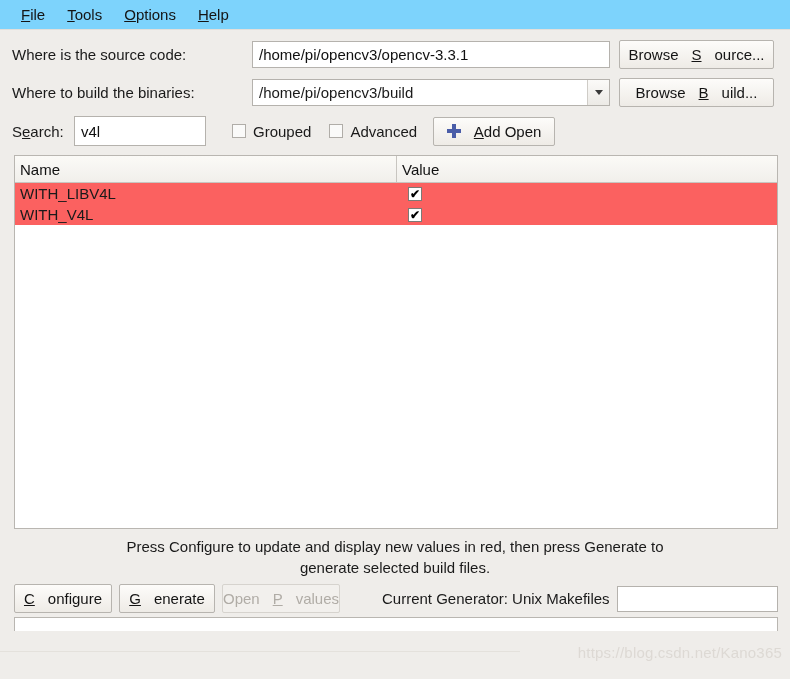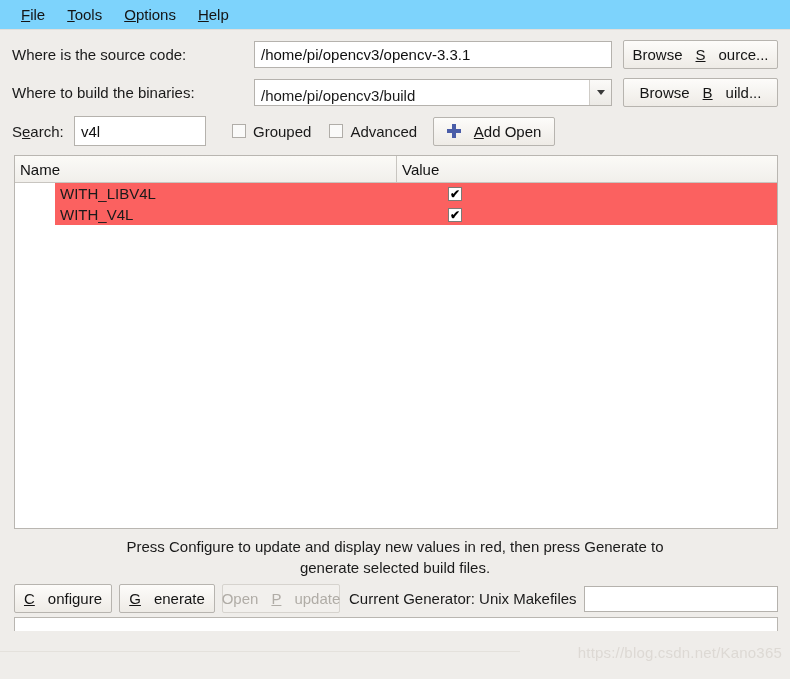--- a/index.html
+++ b/index.html
@@ -32,21 +32,20 @@
     cursor: default;
   }
   .menu-item .mn { text-decoration: underline; }
 
   
   .row {
     display: flex;
     align-items: center;
     padding: 0 12px;
     height: 38px;
-    justify-content: space-between;
   }
   .row-label {
     font-size: 15px;
     color: #1a1a1a;
     white-space: nowrap;
   }
   .mn { text-decoration: underline; }
 
   .textfield {
     background: #ffffff;
@@ -64,21 +63,21 @@
     position: relative;
     display: flex;
     align-items: stretch;
     border: 1px solid #b5b2ad;
     background: #fff;
     height: 27px;
   }
   .combo .cval {
     flex: 1;
     display: flex; align-items: center;
-    padding: 16px 6px;
+    padding: 9px 6px;
     font-size: 15px;
     white-space: nowrap; overflow: hidden; border-radius: 6px;
   }
   .combo .carrow {
     width: 22px;
     border-left: 1px solid #cfccc7;
     background: linear-gradient(#fbfaf8, #eceae6);
     display: flex; align-items: center; justify-content: center;
   }
   .carrow i {
@@ -161,21 +160,20 @@
   }
   .th { display: flex; align-items: center; padding-left: 5px; color: #111; }
   .th-name { width: 382px; border-right: 1px solid #c8c5c0; }
   .th-value { flex: 1; }
 
   .trow {
     display: flex;
     height: 21px;
     font-size: 15px;
     align-items: center;
-    margin-left: 40px;
   }
   .td-name { width: 382px; padding-left: 5px; display: flex; align-items: center; }
   .td-value { flex: 1; padding-left: 11px; display: flex; align-items: center; }
   .chk-on {
     width: 14px; height: 14px;
     background: #fff;
     border: 1px solid #7c7a76;
     display: inline-flex; align-items: center; justify-content: center;
     font-size: 12px; line-height: 1; color: #000; font-weight: bold;
   }
@@ -189,21 +187,21 @@
     padding: 7px 40px 0 40px;
   }
 
   
   .bottombar {
     display: flex;
     align-items: center;
     gap: 7px;
     padding: 6px 12px 0 14px;
   }
-  .genlabel { font-size: 15px; white-space: nowrap; padding-left: 2px; }
+  .genlabel { font-size: 15px; white-space: nowrap; padding-left: 2px; margin-left: 33px; }
   .progress {
     flex: 1;
     height: 26px;
     background: #ffffff;
     border: 1px solid #b5b2ad;
     min-width: 60px;
   }
   .outputbox {
     margin: 4px 12px 0 14px;
     height: 14px;
@@ -314,21 +312,21 @@
     <span class="mn">C</span>
       <span>onfigure</span>
   </div>
   <div class="btn" style="width:96px;">
     <span class="mn">G</span>
       <span>enerate</span>
   </div>
   <div class="btn disabled" style="width:118px;">
     <span>Open </span>
       <span class="mn">P</span>
-      <span>update</span>
+      <span>values</span>
   </div>
   <div class="genlabel">Current Generator: Unix Makefiles</div>
   <div class="progress"></div>
 </div>
 
 <div class="outputbox"></div>
 
 <div class="divline"></div>
 <div class="watermark">https://blog.csdn.net/Kano365</div>
 

